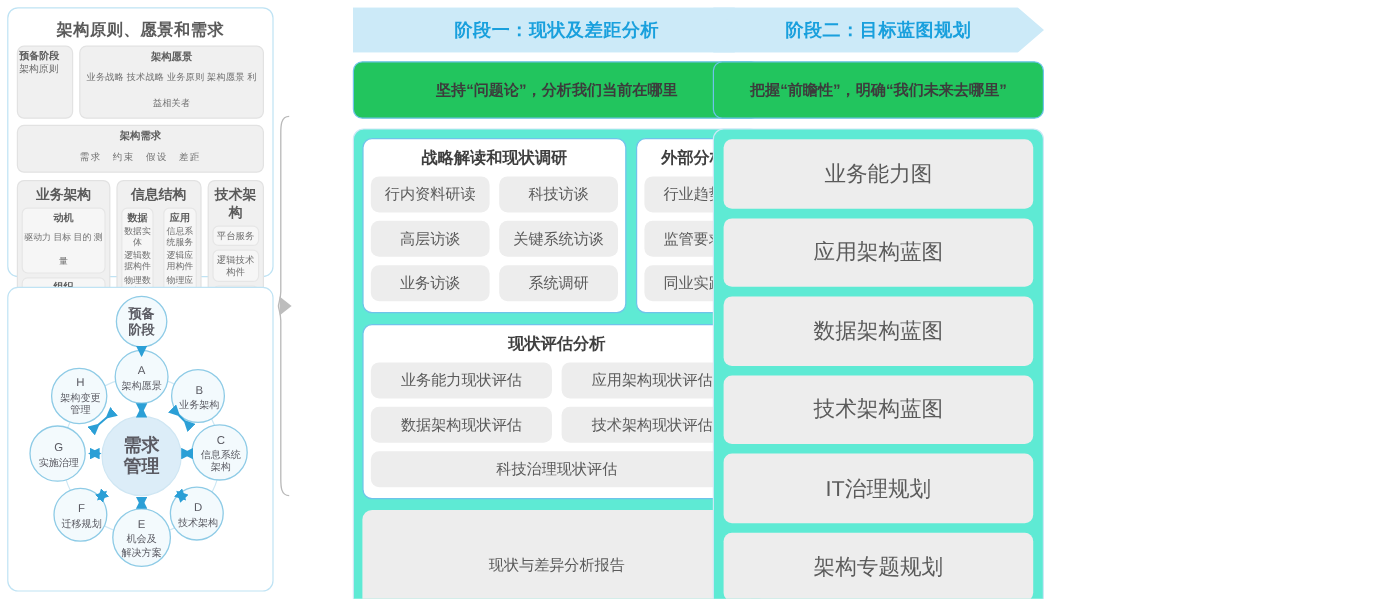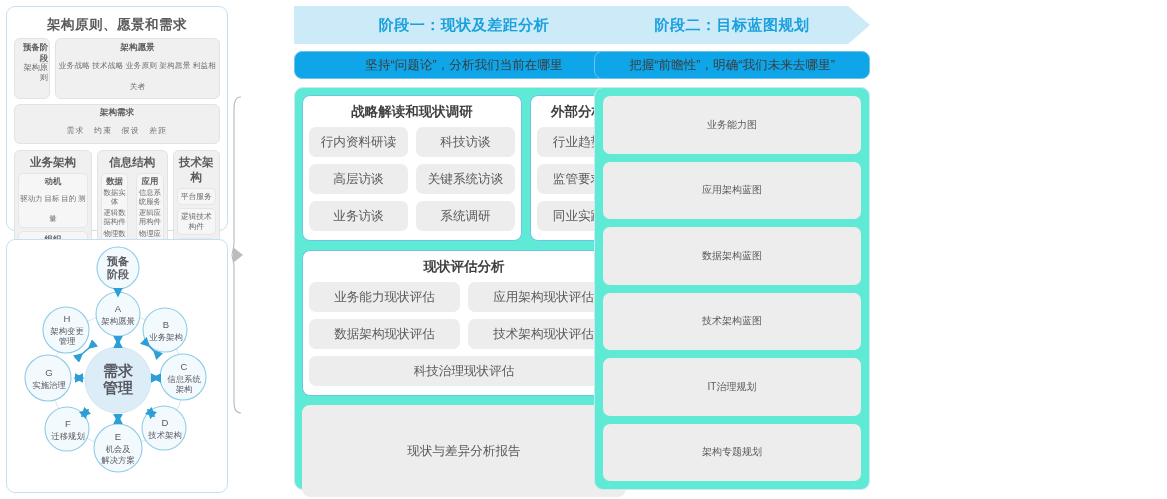--- a/index.html
+++ b/index.html
@@ -25,26 +25,26 @@
   .gbox{
     background:#f0f0f0;border:1px solid #e2e2e2;border-radius:6px;
     box-sizing:border-box;
   }
 
   .togaf-head{
     text-align:center;font-size:13.5px;font-weight:bold;color:#5a5a5a;
     letter-spacing:.5px;margin:3px 0 4px;
   }
   .row{display:flex;gap:5px;}
-  .prep-box{width:36px;padding:3px 1px;text-align:right;line-height:1.25;font-size:8.2px;color:#6d6d6d;}
+  .prep-box{width:47px;padding:3px 1px;text-align:left;line-height:1.25;font-size:8.2px;color:#6d6d6d;font-family:Liberation Serif, serif;}
   .prep-box b{display:block;font-size:8.4px;font-weight:bold;color:#5d5d5d;}
   .vision-box{flex:1;padding:3px 2px;text-align:center;line-height:1.3;}
   .vision-box b{display:block;font-size:8.6px;font-weight:bold;color:#5d5d5d;}
   .vision-box span{font-size:7.6px;color:#6f6f6f;letter-spacing:.2px;}
-  .req-box{margin-top:5px;padding:3px 2px;text-align:center;line-height:1.3;font-family:Liberation Mono, monospace;}
+  .req-box{margin-top:5px;padding:3px 2px;text-align:center;line-height:1.3;}
   .req-box b{display:block;font-size:8.6px;font-weight:bold;color:#5d5d5d;}
   .req-box span{font-size:7.8px;color:#6f6f6f;letter-spacing:1.4px;}
 
   .triple{display:flex;gap:5px;margin-top:6px;}
   .tcol{background:#f0f0f0;border:1px solid #e2e2e2;border-radius:6px;padding:3px;box-sizing:border-box;}
   .tcol-h{text-align:center;font-size:11.5px;font-weight:bold;color:#5a5a5a;margin:1px 0 3px;}
   .biz{width:86px;}
   .inf{width:78px;}
   .tec{width:52px;}
   .cell{
@@ -86,23 +86,23 @@
     display:flex;align-items:center;justify-content:center;
     font-size:15px;font-weight:bold;color:#19a0dd;letter-spacing:.5px;
   }
   .ph1 .phase-head{clip-path:polygon(0 0,calc(100% - 22px) 0,100% 50%,calc(100% - 22px) 100%,0 100%);}
   .ph2 .phase-head,.ph3 .phase-head{
     clip-path:polygon(0 0,calc(100% - 22px) 0,100% 50%,calc(100% - 22px) 100%,0 100%,22px 50%);
   }
   .ph3 .phase-head{clip-path:polygon(0 0,100% 0,100% 100%,0 100%,22px 50%);}
 
   .phase-sub{
-    margin-top:7px;height:28px;border:1.4px solid #6fc3ea;border-radius:8px;
-    background:#0ea5e9;display:flex;align-items:center;justify-content:center;
-    font-size:12.6px;font-weight:normal;color:#3c3c3c;box-sizing:border-box;
+    margin-top:7px;height:48px;border:1.4px solid #6fc3ea;border-radius:8px;
+    background:#22c55e;display:flex;align-items:center;justify-content:center;
+    font-size:12.6px;font-weight:bold;color:#3c3c3c;box-sizing:border-box;
   }
   .phase-body{
     margin-top:8px;border:1.4px solid #cce8f6;border-radius:9px;background:#5eead4;
     box-sizing:border-box;padding:8px;
   }
   .ph1 .phase-body{height:403px;padding:7px;}
   .ph2 .phase-body{height:403px;}
   .ph3 .phase-body{height:403px;}
 
   .inner-card{
@@ -124,21 +124,21 @@
   .split-right{width:96px;}
   .split-right .chip{height:30px;margin-bottom:7px;}
 
   .report-chip{
     margin-top:9px;background:#ededed;border-radius:8px;height:92px;
     display:flex;align-items:center;justify-content:center;
     font-size:12.6px;color:#5b5b5b;
   }
 
   .stack{display:flex;flex-direction:column;gap:8px;height:100%;}
-  .stack .chip{font-size:10px;}
+  .stack .chip{font-size:18px;}
 </style>
 </head>
 <body>
 
 <div class="stage">
 
   <div class="left-col">
 
     <div class="panel-blue togaf-panel">
       <div class="togaf-head">架构原则、愿景和需求</div>

